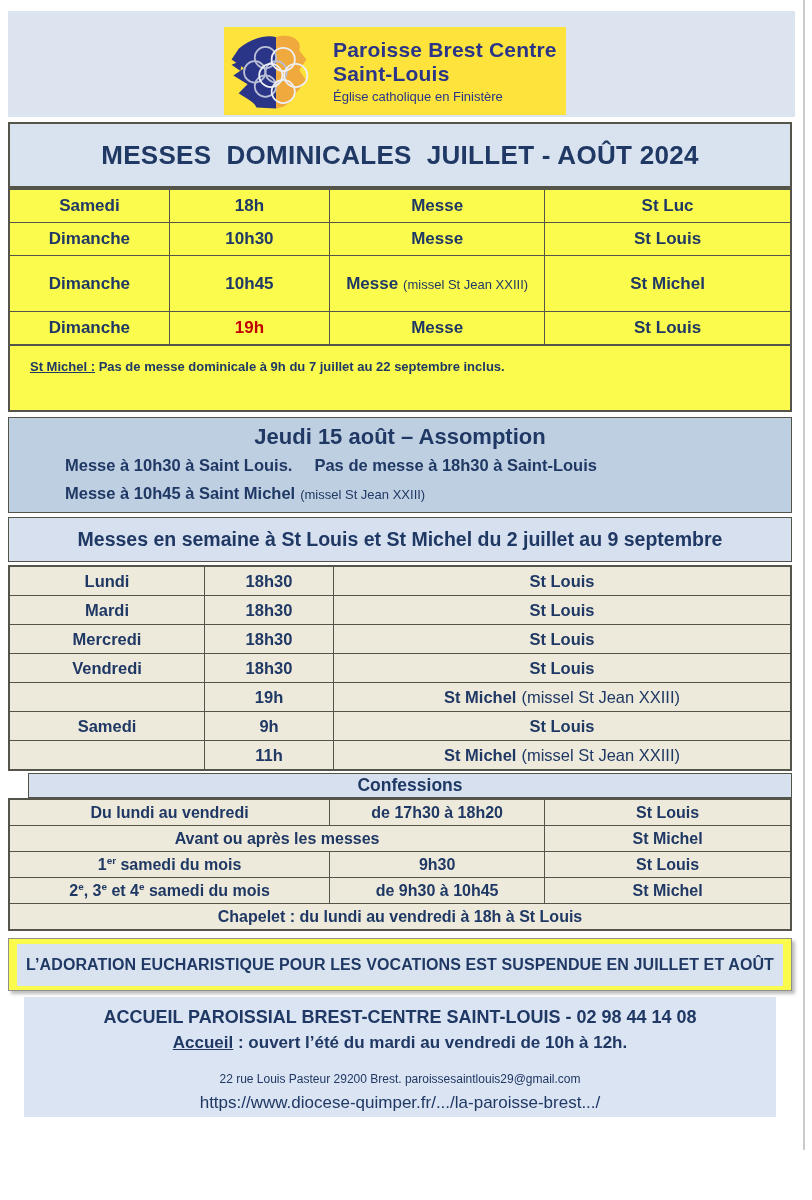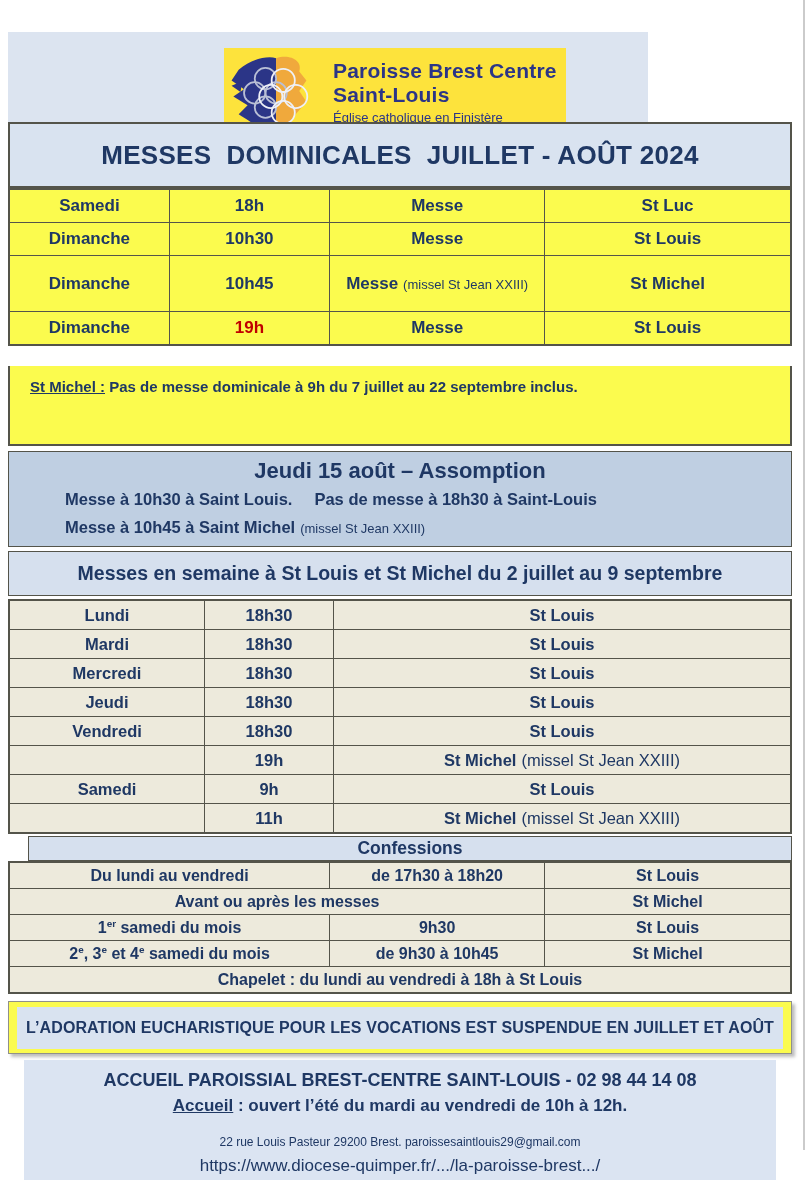--- a/index.html
+++ b/index.html
@@ -2,21 +2,21 @@
 <html style="--band-blue: #dce4f0; --title-bar-blue: #d9e3f0; --logo-yellow: #fde33c; --logo-navy: #2b3587; --logo-gold: #f0a93c; --table-yellow: #fbfb4e; --section-blue: #bfcfe2; --bar-blue: #d6e0ee; --beige: #edeadc; --footer-blue: #dbe4f2; --text-navy: #1f3864; --red-time: #c00000; --border-dark: #54544a; --page-edge-line: #cbcbcb;"><head>
 <meta charset="utf-8">
 <style>
   html,body{margin:0;padding:0;background:#fff;}
   body{
     width:812px;height:1200px;position:relative;overflow:hidden;
     font-family:"Liberation Sans","DejaVu Sans",sans-serif;
     color:var(--text-navy,#1f3864);
   }
   
-  .top-band{position:absolute;left:8px;top:32px;width:640px;height:106px;background:var(--band-blue,#dce4f0);}
+  .top-band{position:absolute;left:8px;top:11px;width:787px;height:106px;background:var(--band-blue,#dce4f0);}
   .logo-box{position:absolute;left:216px;top:16px;width:342px;height:88px;background:var(--logo-yellow,#fde33c);
     display:flex;align-items:center;box-sizing:border-box;padding:2px 8px 2px 4px;gap:7px;}
   .logo-svg{flex:0 0 auto;}
   .logo-text{display:flex;flex-direction:column;justify-content:center;color:var(--logo-navy,#2b3587);}
   .logo-line{font-weight:bold;font-size:21px;line-height:24px;letter-spacing:0.2px;}
   .logo-sub{font-size:13px;line-height:17px;margin-top:2px;}
   
   .doc{position:absolute;left:8px;top:122px;width:784px;}
   .title-bar{box-sizing:border-box;height:66px;background:var(--title-bar-blue,#d9e3f0);
     border:2px solid var(--border-dark,#54544a);display:flex;align-items:center;justify-content:center;}
@@ -24,22 +24,22 @@
   table{width:100%;border-collapse:collapse;table-layout:fixed;}
   td{border:1.5px solid var(--border-dark,#54544a);text-align:center;vertical-align:middle;
      font-weight:bold;font-size:17px;color:var(--text-navy,#1f3864);padding:1px 2px;}
   .sun-table{background:var(--table-yellow,#fbfb4e);border:2px solid var(--border-dark,#54544a);}
   .sun-table td{height:30px;}
   .sun-table tr.tall td{height:53px;}
   .note{font-weight:normal;font-size:13px;margin-left:5px;}
   .note:empty{display:none;}
   .red-time{color:var(--red-time,#c00000);}
   .notes-box{box-sizing:border-box;background:var(--table-yellow,#fbfb4e);
-    border:2px solid var(--border-dark,#54544a);border-top:none;height:80px;
-    padding:6px 8px 0 20px;font-weight:bold;font-size:15px;line-height:29px;margin-top:20px;}
+    border:2px solid var(--border-dark,#54544a);border-top:none;height:66px;
+    padding:6px 8px 0 20px;font-weight:bold;font-size:13px;line-height:29px;}
   .u{text-decoration:underline;}
   .gap5{height:5px;} .gap4{height:4px;} .gap3{height:3px;} .gap2{height:2px;} .gap7{height:7px;} .gap6{height:6px;}
   .assomption{box-sizing:border-box;height:96px;background:var(--section-blue,#bfcfe2);
     border:1.5px solid var(--border-dark,#54544a);padding-top:5px;}
   .assomption .h{ text-align:center;font-weight:bold;font-size:22px;line-height:28px;}
   .assomption .line{padding-left:56px;font-size:16.5px;line-height:28px;font-weight:bold;}
   .assomption .line .rest{margin-left:22px;}
   .small-note{font-weight:normal;font-size:13px;margin-left:5px;}
   .week-banner{box-sizing:border-box;height:45px;background:var(--bar-blue,#d6e0ee);
     border:1.5px solid var(--border-dark,#54544a);display:flex;align-items:center;justify-content:center;
@@ -178,25 +178,20 @@
       <td>Mardi</td>
       <td>18h30</td>
       <td><span>St Louis</span></td>
     </tr>
     <tr>
       <td>Mercredi</td>
       <td>18h30</td>
       <td><span>St Louis</span></td>
     </tr>
     <tr>
-      <td>Jeudi</td>
-      <td>18h30</td>
-      <td><span>St Louis</span></td>
-    </tr>
-    <tr>
       <td>Vendredi</td>
       <td>18h30</td>
       <td><span>St Louis</span></td>
     </tr>
     <tr>
       <td></td>
       <td>19h</td>
       <td><span>St Michel</span><span class="church-note">(missel St Jean XXIII)</span></td>
     </tr>
     <tr>

